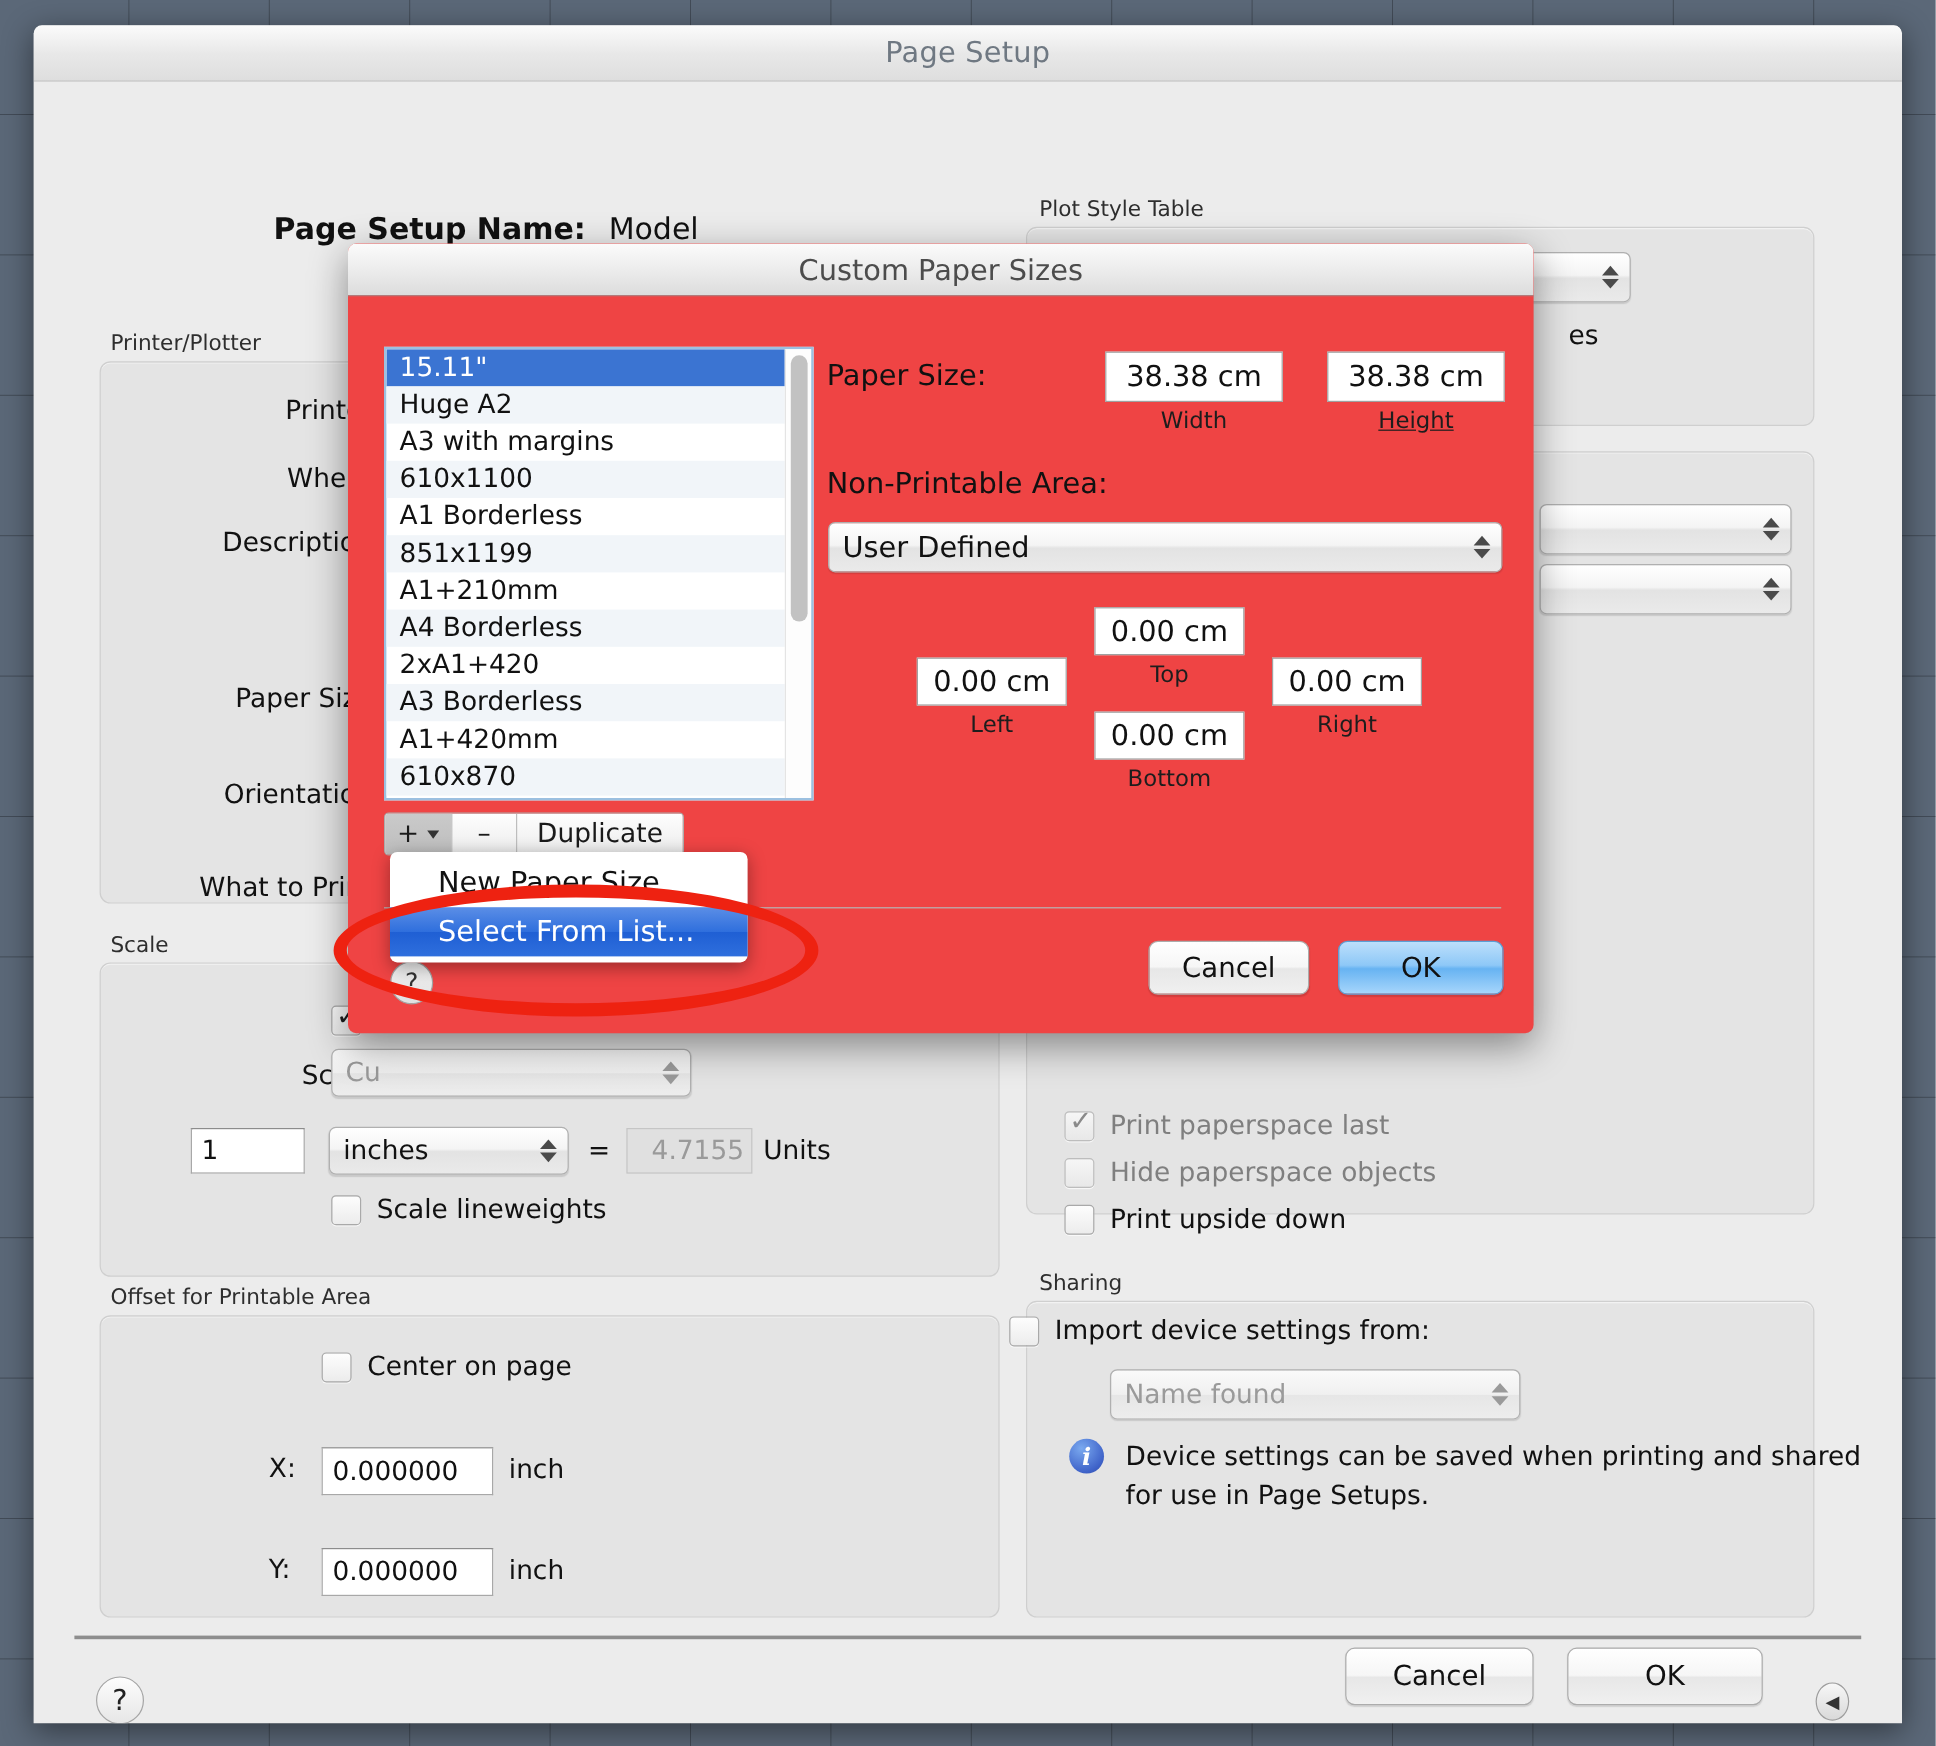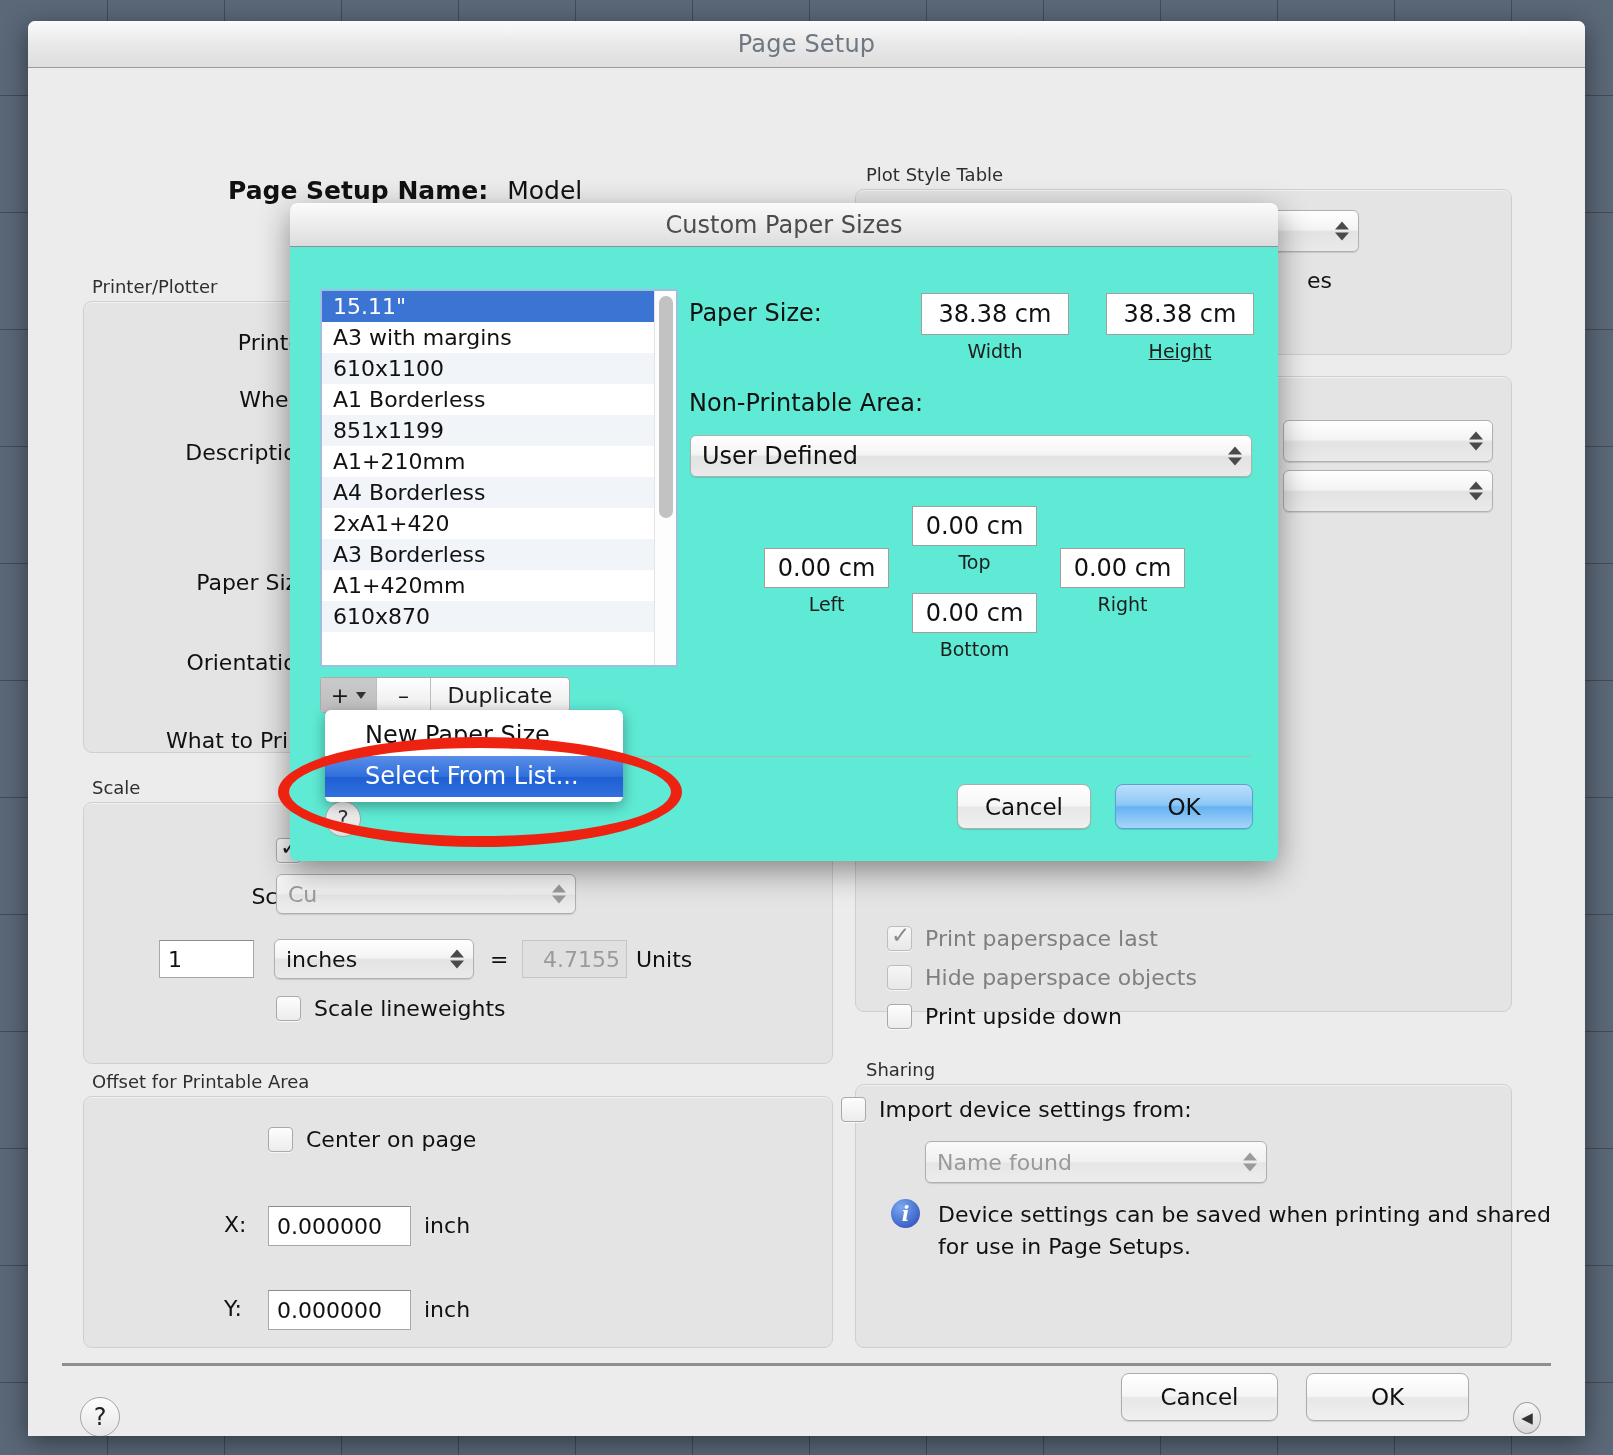--- a/index.html
+++ b/index.html
@@ -168,21 +168,21 @@
     color: #fff; font-style: italic; font-weight: bold;
     font-size: 20px; display: flex; align-items: center; justify-content: center;
     font-family: "DejaVu Serif", serif; flex: none;
   }
 
   
   #custom-paper-sheet {
     position: absolute;
     left: 290px; top: 203px;
     width: 988px; height: 658px;
-    background: #5eead4;
+    background: #ef4444;
     border-radius: 7px 7px 7px 7px;
     box-shadow: 0 10px 32px rgba(0,0,0,0.42);
     overflow: visible;
     z-index: 40;
   }
   #custom-paper-sheet .sheet-title-bar {
     height: 44px;
     background: linear-gradient(to bottom, #fbfbfb 0%, #ebebeb 55%, #dcdcdc 100%);
     border-bottom: 1px solid #8f8f8f;
     border-radius: 7px 7px 0 0;
@@ -459,20 +459,21 @@
 
 <div id="custom-paper-sheet">
 
   <div class="sheet-title-bar">
     <div class="sheet-title">Custom Paper Sizes</div>
   </div>
 
   <div class="size-list">
     <div class="rows" id="size-rows">
         <div class="row sel">15.11"</div>
+        <div class="row odd">Huge A2</div>
         <div class="row">A3 with margins</div>
         <div class="row odd">610x1100</div>
         <div class="row">A1 Borderless</div>
         <div class="row odd">851x1199</div>
         <div class="row">A1+210mm</div>
         <div class="row odd">A4 Borderless</div>
         <div class="row">2xA1+420</div>
         <div class="row odd">A3 Borderless</div>
         <div class="row">A1+420mm</div>
         <div class="row odd">610x870</div>

